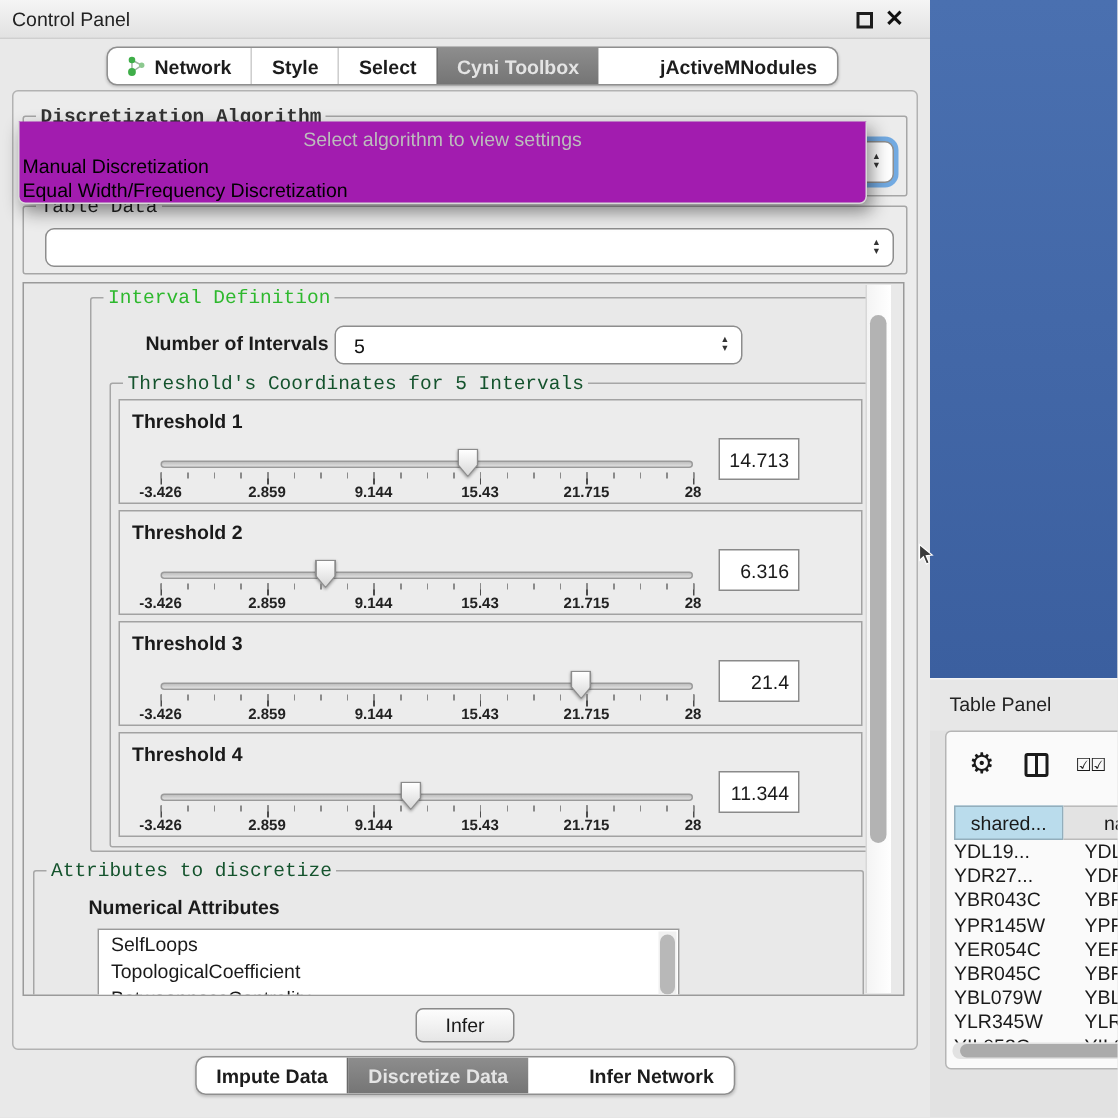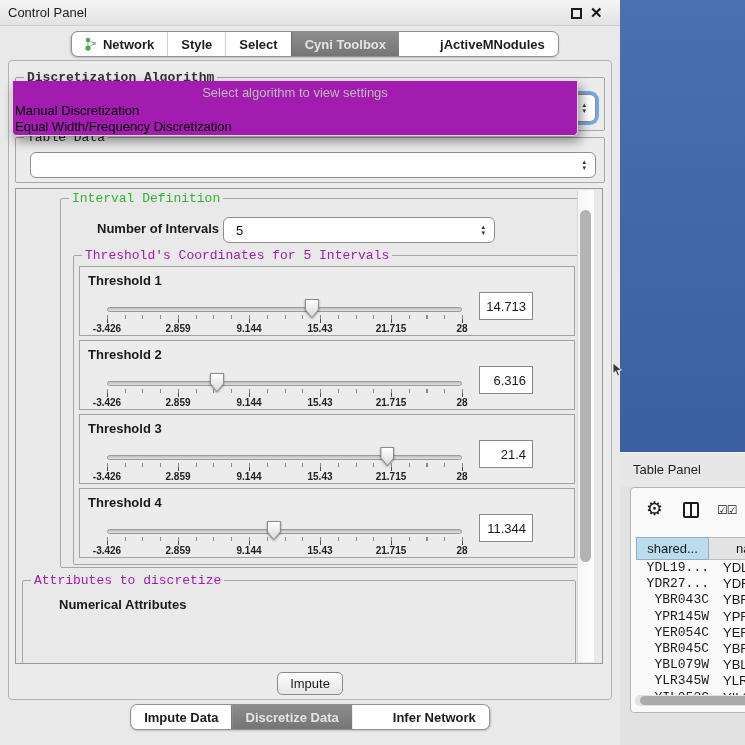--- a/index.html
+++ b/index.html
@@ -24,21 +24,21 @@
   .tab.sel { background:linear-gradient(#8d8d8d,#757575); color:#e4e4e4; border-left:1px solid #696969; }
   .tab.sel + .tab { border-left:none;margin-left:28px; }
 
   
   #main-panel { position:absolute; left:8px; top:60px; width:604px; height:640px;
                 background:#ececec; border:1px solid #b2b2b2; border-radius:4px; }
 
   .grp { position:absolute; border:1px solid #a6a6a6; border-radius:2px; }
   .glab { position:absolute; top:-8px; left:8px; font-size:13px; line-height:15px; background:#ececec; padding:0 3px; white-space:nowrap;font-family:Liberation Mono, monospace; }
   .glab.green { color:#2db82d; }
-  .glab.blue  { color:#a21caf; }
+  .glab.blue  { color:#14532d; }
   .glab.dark  { color:#333; font-weight:bold; }
 
   .combo { position:absolute; background:#fff; border:1px solid #8d8d8d; border-radius:6px;
            font-size:13px; color:#111; display:flex; align-items:center; padding:0 12px; }
   .combo .arrows, .spin-arrows { position:absolute; right:9px; top:50%; transform:translateY(-50%);
            display:flex; flex-direction:column; font-size:7px; line-height:6px; color:#333; }
   .combo.focusring { box-shadow:0 0 0 3px rgba(108,166,226,.95); }
 
   
   .popup { position:absolute; left:12px; top:81px; width:566px; min-height:55px; background:#a21caf;
@@ -101,21 +101,21 @@
   .split-icon { position:absolute; left:52px; top:14px; width:16px; height:16px; border:2px solid #1a1a1a; border-radius:2px; }
   .split-icon::after { content:''; position:absolute; left:50%; top:0; bottom:0; width:2px; background:#1a1a1a; transform:translateX(-50%); }
   .checks-icon { position:absolute; left:86px; top:15px; font-size:12px; letter-spacing:-1px; color:#1a1a1a; }
   .th-row { position:absolute; left:5px; top:49px; height:23px; }
   .th-cell1 { position:absolute; left:0; top:0; width:73px; height:23px; background:#badcec; border:1px solid #93aebc;
               font-size:13px; display:flex; align-items:center; justify-content:center; color:#1a1a1a; }
   .th-cell2 { position:absolute; left:73px; top:0; width:60px; height:23px; background:#e3e3e3; border:1px solid #bbb; border-left:none; }
   .th-cell2 span { position:absolute; left:27px; top:3px; font-size:13px; }
   #tp-rows { position:absolute; left:5px; top:72px; width:125px; height:135px; overflow:hidden; }
   .trow { position:relative; height:16.2px; font-size:13px; }
-  .trow .c1 { position:absolute; left:0; width:73px; text-align:right;font-family:Liberation Mono, monospace; }
+  .trow .c1 { position:absolute; left:0; width:73px; text-align:left; }
   .trow .c2 { position:absolute; left:87px; white-space:nowrap; }
   .hscroll { position:absolute; left:4px; top:207px; width:124px; height:11px; background:#e2e2e2; border-radius:5px; }
   .hthumb { position:absolute; left:5px; top:1px; width:118px; height:9px; background:#ababab; border-radius:5px; }
 
   
   #cursor { position:absolute; left:611px; top:362px; z-index:60; }
 </style>
 </head>
 <body>
 
@@ -248,28 +248,36 @@
                 <span class="ticklab" style="left: 100%;">28</span>
               </div>
             <div class="valbox">11.344</div>
           </div>
         </div>
       </div>
 
       <div class="grp" style="left:6px; top:391px; width:554px; height:100px;">
         <span class="glab blue">Attributes to discretize</span>
         <span class="attr-title">Numerical Attributes</span>
+        <div class="attr-list">
+          <div class="attr-item">SelfLoops</div>
+          <div class="attr-item">TopologicalCoefficient</div>
+          <div class="attr-item">BetweennessCentrality</div>
+          <div class="attr-vscroll">
+              <div class="attr-vthumb"></div>
+            </div>
+        </div>
       </div>
 
       <div class="vtrack">
           <div class="vthumb"></div>
         </div>
     </div>
 
-    <div class="apply-btn">Impute</div>
+    <div class="apply-btn">Infer</div>
   </div>
 
   <div class="popup">
     <div class="pp-ph">Select algorithm to view settings</div>
     <div class="pp-opt b">Manual Discretization</div>
     <div class="pp-opt">Equal Width/Frequency Discretization</div>
   </div>
 
   <div class="tabbar bottom">
     <span class="tab">

